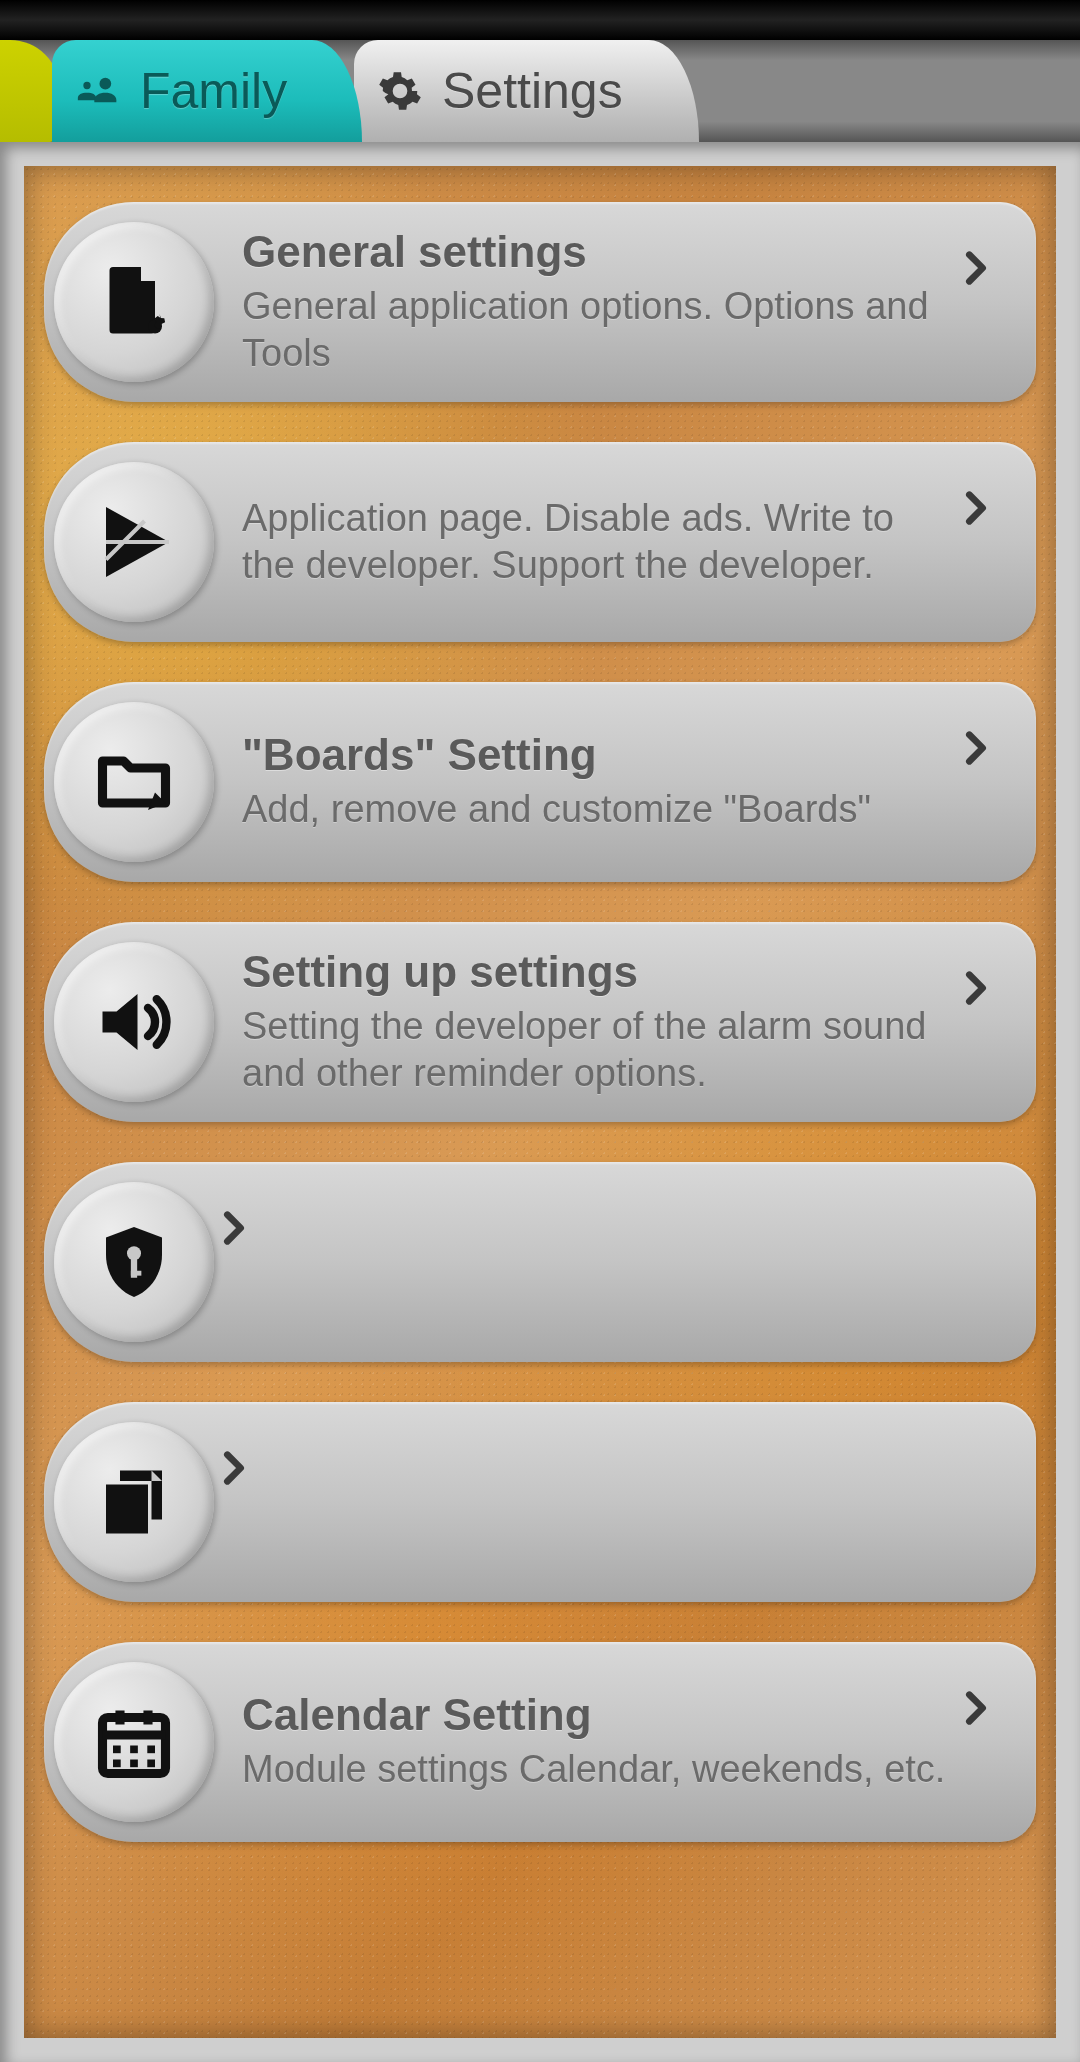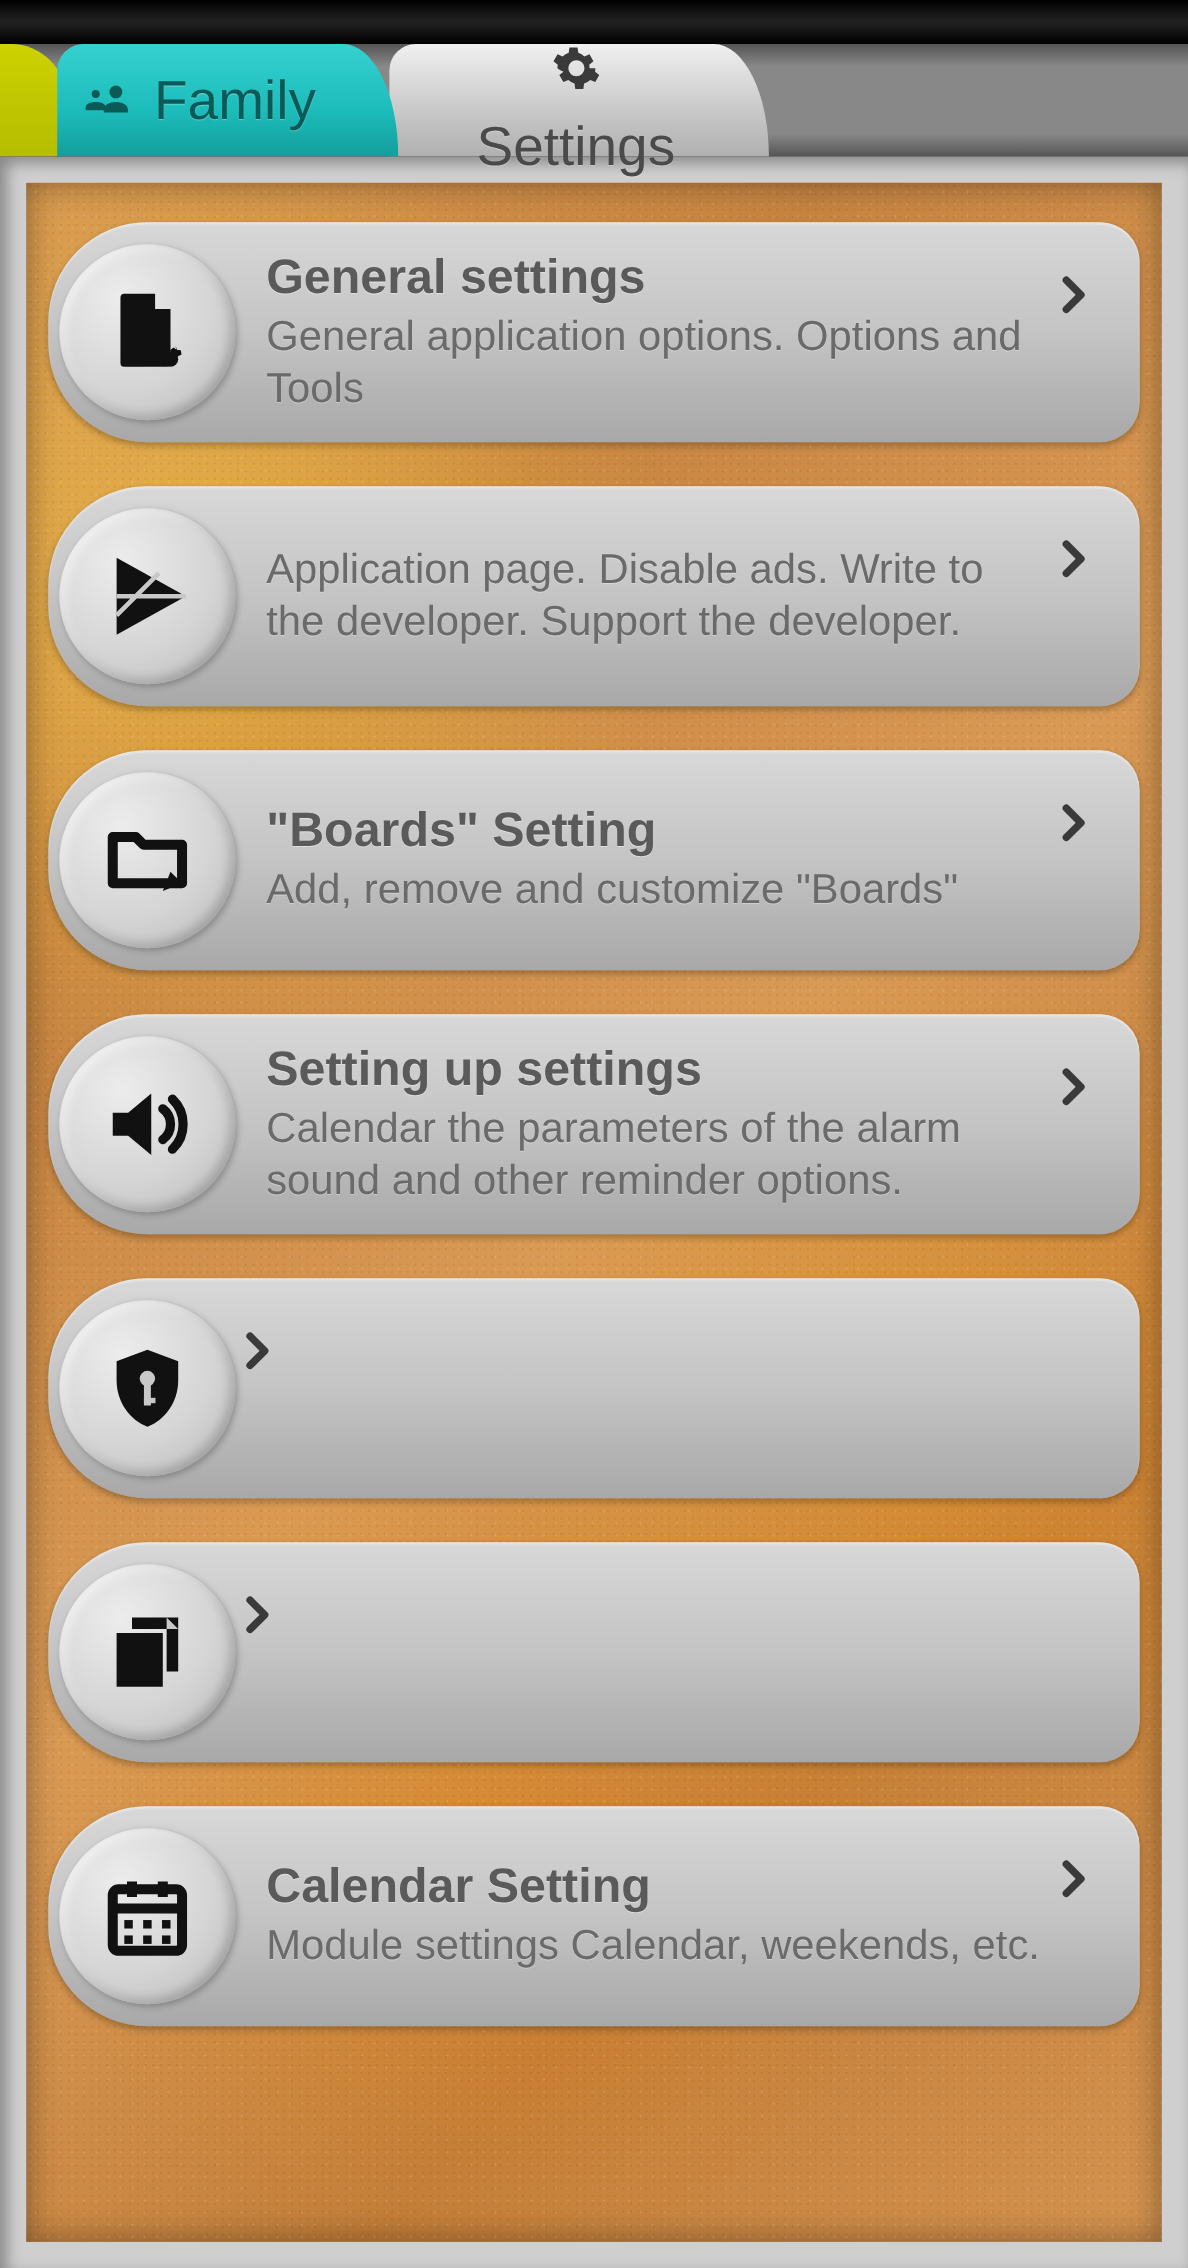--- a/index.html
+++ b/index.html
@@ -42,21 +42,20 @@
   }
   .tab-family {
     background: linear-gradient(to bottom, #35d1d0 0%, #1cbcba 60%, #139e9c 100%);
     width: 310px;
     z-index: 3;
   }
   .tab-settings {
     background: linear-gradient(to bottom, #f0f0f0 0%, #c8c8c8 60%, #b0b0b0 100%);
     width: 345px;
     z-index: 2;
-    flex-direction: column;
   }
   .tab-trash {
     background: linear-gradient(to bottom, #d8d4c6 0%, #b8b4a6 60%, #9f9b8d 100%);
     width: 300px;
     z-index: 1;
   }
   .tab-label {
     font-size: 50px;
     font-weight: 500;
     text-shadow: 0 1px 1px rgba(255,255,255,0.3);
@@ -280,21 +279,21 @@
       </div>
 
       <div class="item">
         <div class="item-icon-wrap">
             <svg>
               <use href="#icon-volume"></use>
             </svg>
           </div>
         <div class="item-text">
           <div class="item-title">Setting up settings</div>
-          <div class="item-desc">Calendar the parameters of the alarm sound and other reminder options.</div>
+          <div class="item-desc">Setting the developer of the alarm sound and other reminder options.</div>
         </div>
         <svg class="item-chevron">
             <use href="#icon-chevron"></use>
           </svg>
       </div>
 
       <div class="item">
         <div class="item-icon-wrap">
             <svg>
               <use href="#icon-shield-key"></use>

